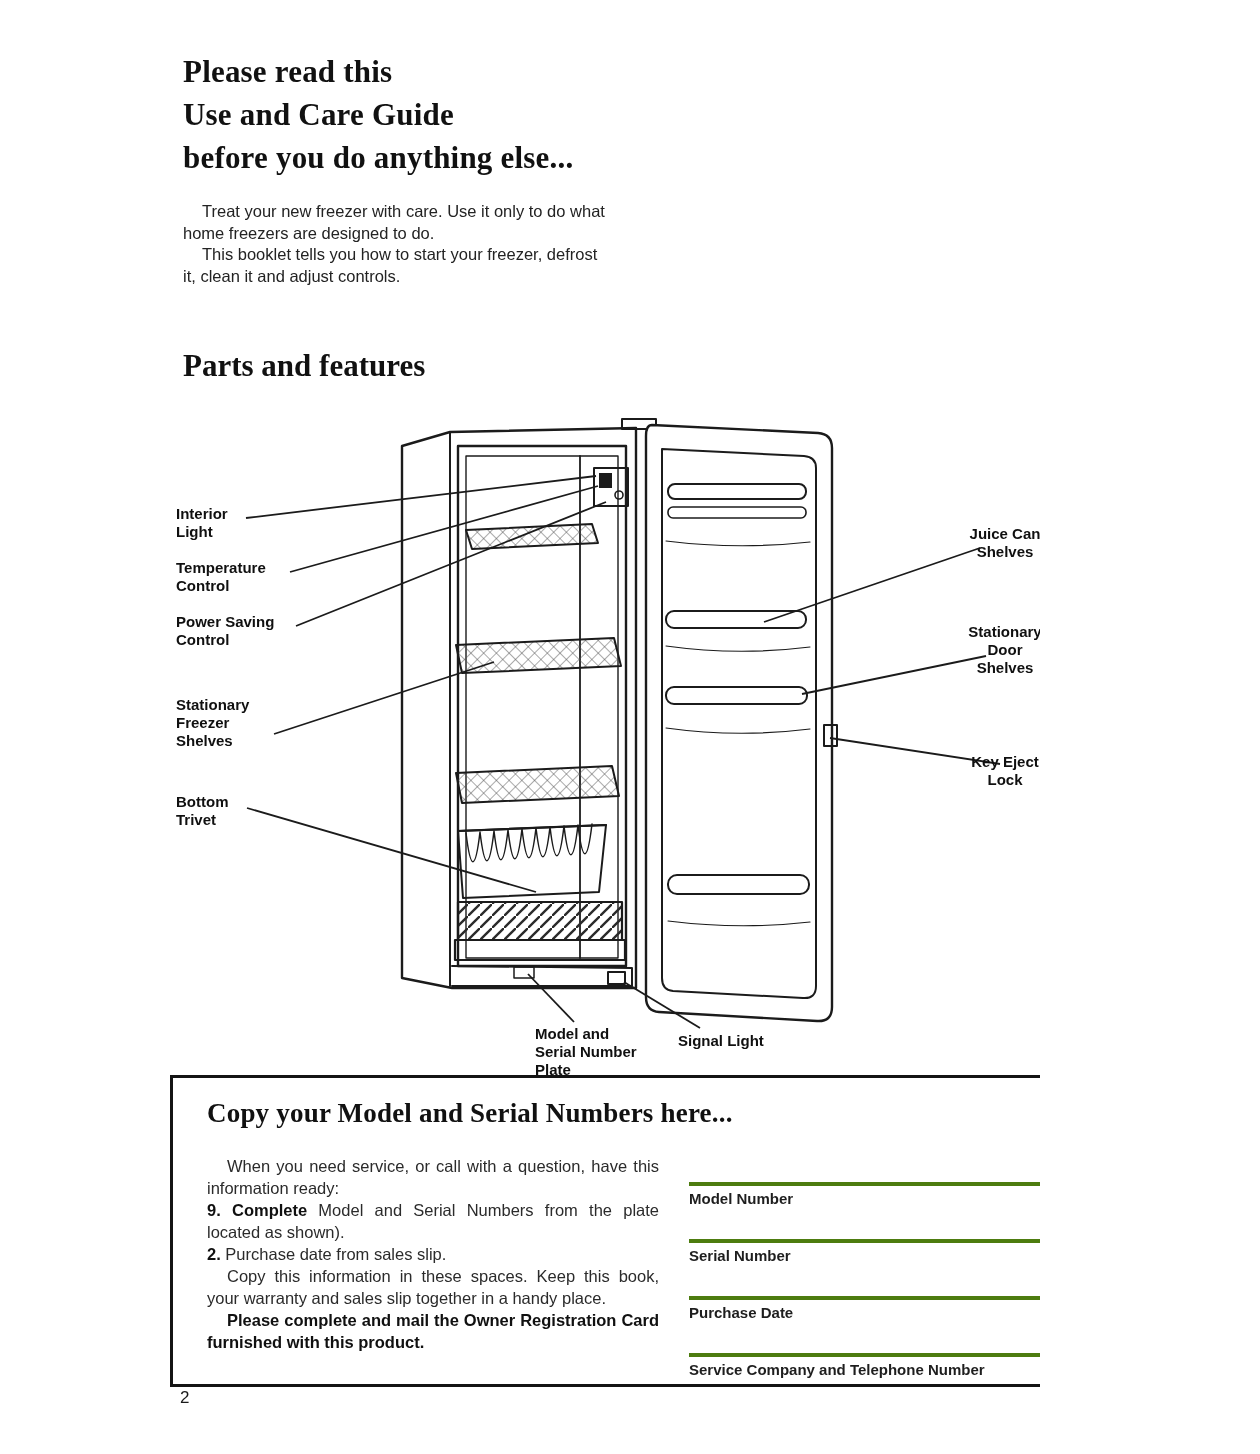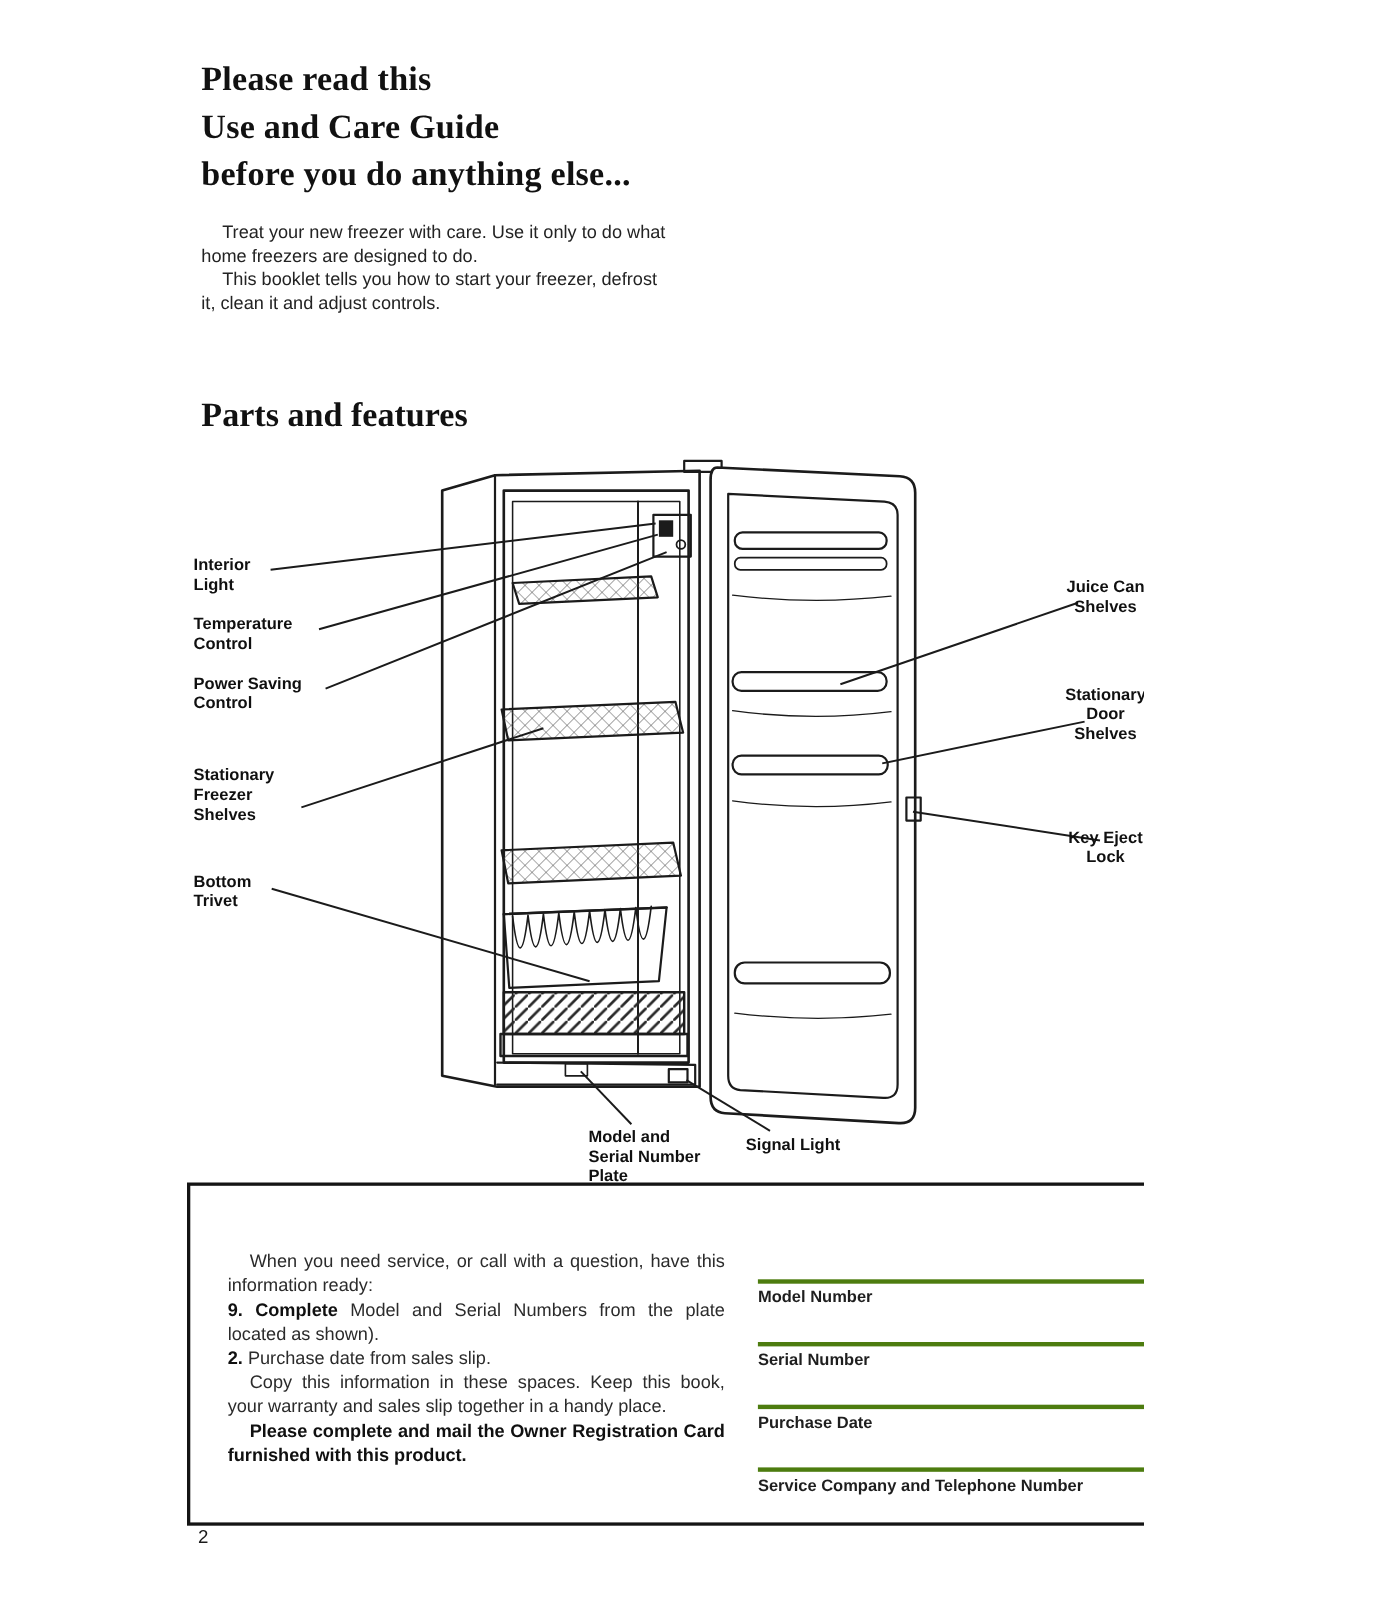--- a/index.html
+++ b/index.html
@@ -17,21 +17,21 @@
     font-family:"Liberation Serif", serif;
     font-weight:700; font-size:31px; line-height:43px;
     white-space:pre-line; letter-spacing:.2px; color:#111;
   }
   .intro-body { margin-top:22px; width:424px; font-size:16.5px; line-height:21.5px; color:#232323; }
   .intro-body p { text-indent:19px; }
 
   .section-heading {
     position:absolute; left:183px; top:348px;
     font-family:"Liberation Serif", serif;
-    font-weight:700; font-size:31px; color:#111;margin-top:11px;
+    font-weight:700; font-size:31px; color:#111;
   }
 
   
   .diagram { position:absolute; left:0; top:416px; width:1260px; height:675px; }
   .diagram svg { position:absolute; left:0; top:0; }
   .callout {
     position:absolute; font-weight:700; font-size:15px; line-height:18px;
     white-space:pre-line; color:#101010;
   }
   .callout.right { width:150px; text-align:center; }
@@ -39,21 +39,21 @@
   
   .copy-box {
     position:absolute; left:170px; top:1075px; width:912px; height:312px;
     border:3px solid #141414; background:#fff;
     padding:20px 30px 0 34px;
   }
   .copy-box h2 {
     font-family:"Liberation Serif", serif;
     font-weight:700; font-size:27px; color:#111; letter-spacing:.2px;
   }
-  .copy-cols { display:flex; margin-top:38px;justify-content:space-between; }
+  .copy-cols { display:flex; margin-top:26px;justify-content:space-between; }
   .copy-left { width:452px; font-size:16.5px; line-height:22px; color:#2b2b2b; text-align:justify; }
   .copy-left p.indent { text-indent:20px; }
   .copy-left .bold { font-weight:700; color:#101010; }
   .copy-left p.mail { font-weight:700; color:#101010; text-indent:20px; }
   .copy-right { margin-left:30px; flex:1; padding-top:27px; }
   .field { border-top:4px solid #4d7c0f; margin-bottom:32px; }
   .field-label { padding-top:4px; font-size:15px; font-weight:700; color:#1e1e1e; }
 
   .page-number { position:absolute; left:180px; top:1388px; font-size:17px; color:#1a1a1a; }
 </style>
@@ -158,20 +158,21 @@
 Shelves</div>
     <div class="callout right" style="left:930px; top:337px">Key Eject
 Lock</div>
     <div class="callout" style="left:535px; top:609px">Model and
 Serial Number
 Plate</div>
     <div class="callout" style="left:678px; top:616px">Signal Light</div>
   </div>
 
   <div class="copy-box">
+    <h2>Copy your Model and Serial Numbers here...</h2>
     <div class="copy-cols">
       <div class="copy-left">
         <p class="indent">When you need service, or call with a question, have this information ready:</p>
         <p><span class="bold">9. Complete</span><span> Model and Serial Numbers from the plate located as shown).</span></p>
         <p><span class="bold">2.</span><span> Purchase date from sales slip.</span></p>
         <p class="indent">Copy this information in these spaces. Keep this book, your warranty and sales slip together in a handy place.</p>
         <p class="mail">Please complete and mail the Owner Registration Card furnished with this product.</p>
       </div>
       <div class="copy-right">
         <div class="field">

